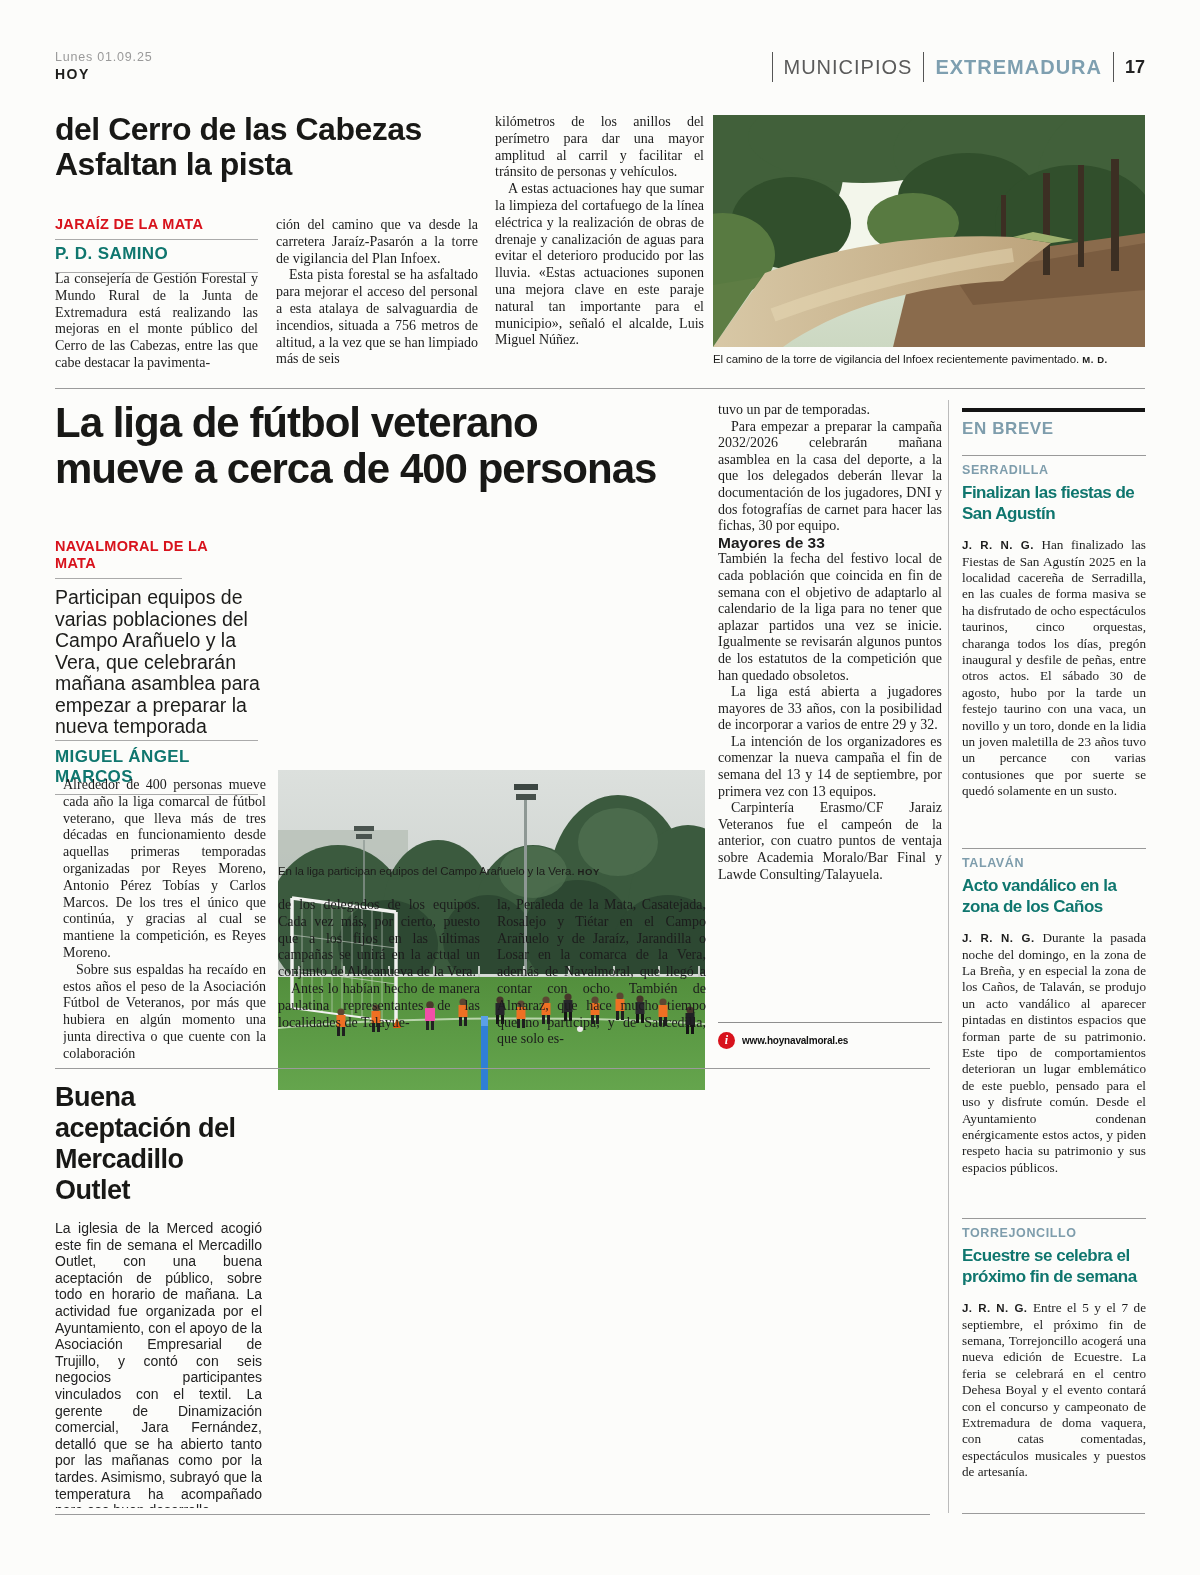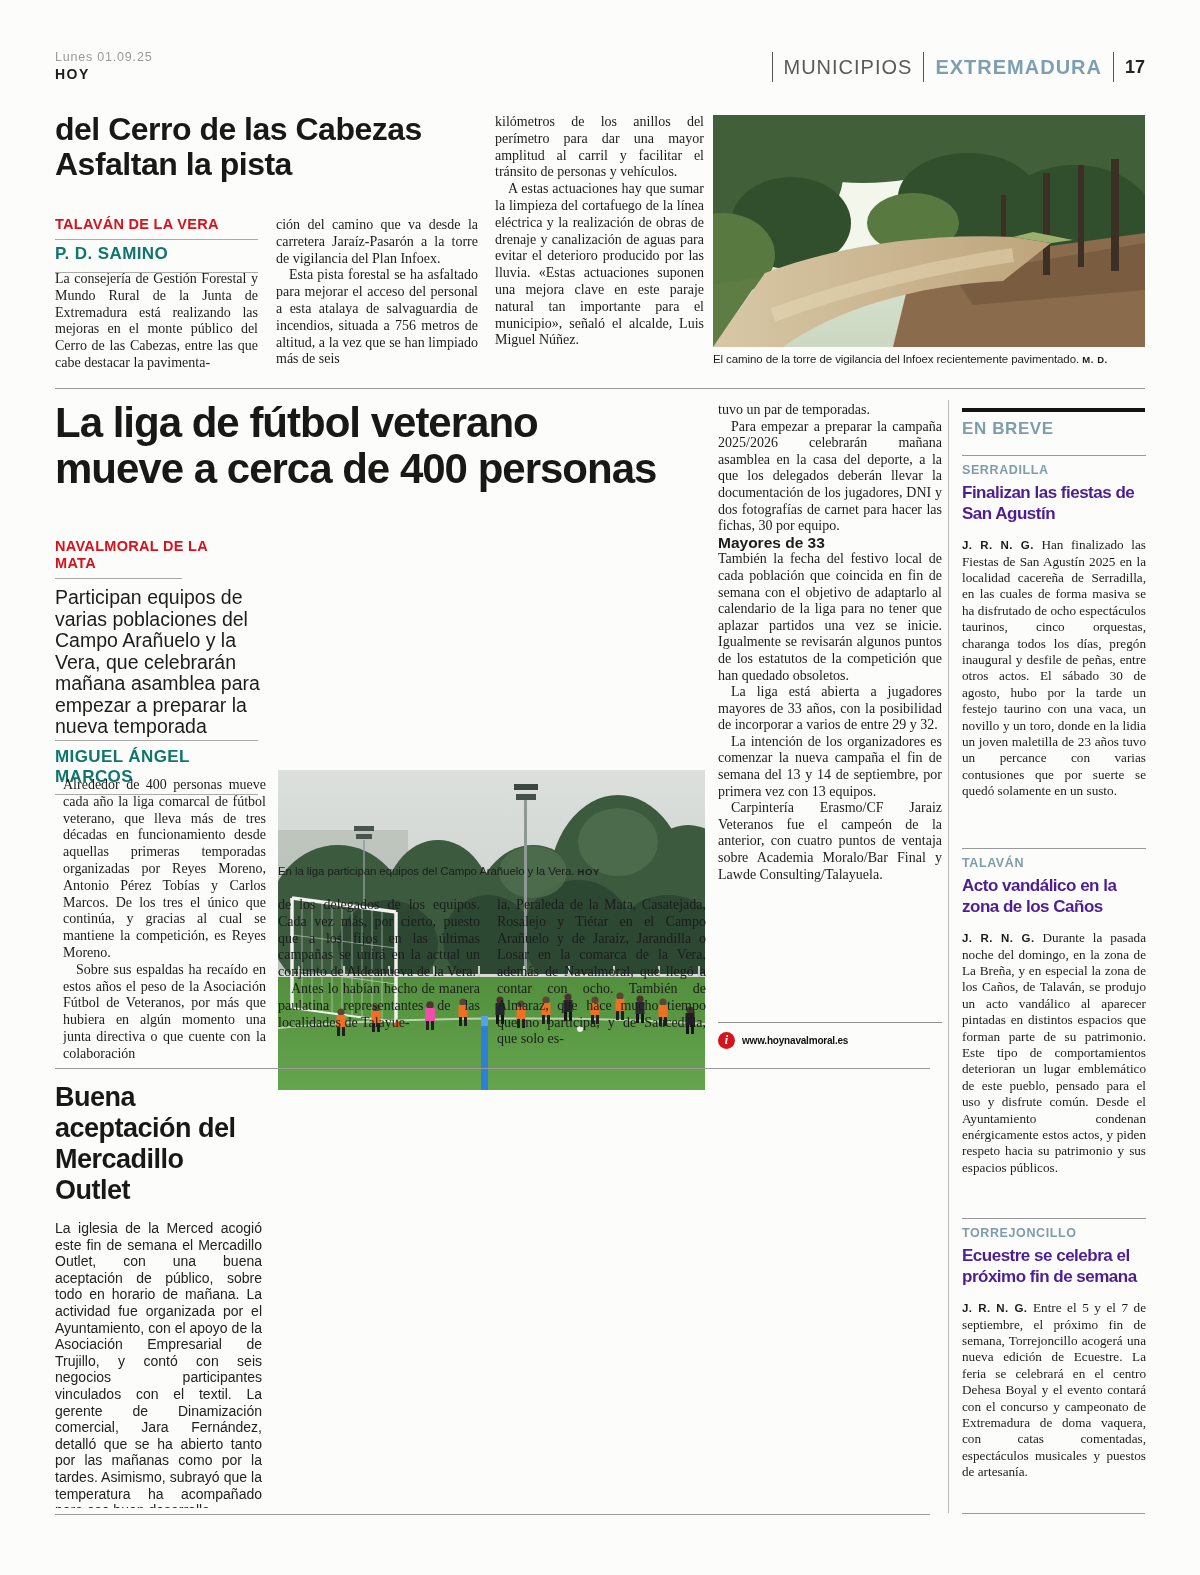--- a/index.html
+++ b/index.html
@@ -20,21 +20,21 @@
   .hdr-date{font-size:12.5px;color:#9a9a9a;letter-spacing:0.8px;}
   .hdr-brand{font-size:14px;font-weight:700;letter-spacing:1.5px;color:#1d1d1b;}
   .hdr-right{display:flex;align-items:center;gap:11px;}
   .hdr-sep{width:1px;height:30px;background:#555;}
   .hdr-municipios{font-size:20px;color:#5a5a5a;letter-spacing:1px;}
   .hdr-extremadura{font-size:20px;font-weight:700;color:#7e9fb0;letter-spacing:1px;}
   .hdr-page{font-size:18px;font-weight:700;color:#222;}
   
   .brief{border-top:1px solid #999;padding-top:7px;}
   .brief-kick{font-size:12.5px;font-weight:700;color:#7e9dac;letter-spacing:0.6px;}
-  .brief-hl{font-size:17px;line-height:21px;font-weight:700;letter-spacing:-0.5px;color:#4c1d95;margin:5px 0 13px 0;}
+  .brief-hl{font-size:17px;line-height:21px;font-weight:700;letter-spacing:-0.5px;color:#0f766e;margin:5px 0 13px 0;}
   .brief-body{font-family:"Liberation Serif",serif;font-size:13.2px;line-height:16.4px;text-align:justify;color:#1c1c1c;}
   .lead{font-family:"Liberation Sans",sans-serif;font-weight:700;font-size:11.5px;letter-spacing:0.4px;}
   .sb-bar{height:4px;background:#141414;}
   .sb-title{font-size:17px;font-weight:700;color:#7e9dac;letter-spacing:0.6px;}
   
   .standfirst{font-size:19.5px;line-height:21.5px;color:#1d1d1b;}
   .mayores{font-weight:700;font-size:15.5px;margin:6px 0 2px 0;font-family:"Liberation Sans",sans-serif;}
   .weblink{display:flex;align-items:center;gap:7px;border-top:1px solid #8e8e8e;padding-top:9px;}
   .inf{width:17px;height:17px;border-radius:50%;background:#d8121c;color:#fff;font-weight:700;font-size:12px;display:inline-flex;align-items:center;justify-content:center;font-family:"Liberation Serif",serif;font-style:italic;flex:0 0 17px;}
   .inf::before{content:"i";}
@@ -59,21 +59,21 @@
     <span class="hdr-extremadura">EXTREMADURA</span>
     <span class="hdr-sep"></span>
     <span class="hdr-page">17</span>
   </div>
 
   <div class="abs hl" style="left:55px;top:112px;width:600px;font-size:32px;line-height:35px;">
     <div>del Cerro de las Cabezas</div>
     <div>Asfaltan la pista</div>
   </div>
 
-  <div class="abs kick" style="left:55px;top:216px;width:203px;border-bottom:1px solid #aaa;padding-bottom:6px;">TALAVÁN DE LA VERA</div>
+  <div class="abs kick" style="left:55px;top:216px;width:203px;border-bottom:1px solid #aaa;padding-bottom:6px;">JARAÍZ DE LA MATA</div>
   <div class="abs byline" style="left:55px;top:244px;width:203px;border-bottom:1px solid #aaa;padding-bottom:8px;">P. D. SAMINO</div>
 
   <div class="abs serif ov" style="left:55px;top:271px;width:203px;height:112px;">
     <p>La consejería de Gestión Forestal y Mundo Rural de la Junta de Extremadura está realizando las mejoras en el monte público del Cerro de las Cabezas, entre las que cabe destacar la pavimenta-</p>
   </div>
   <div class="abs serif ov" style="left:276px;top:217px;width:202px;height:165px;">
     <p>ción del camino que va desde la carretera Jaraíz-Pasarón a la torre de vigilancia del Plan Infoex.</p>
     <p class="ind">Esta pista forestal se ha asfaltado para mejorar el acceso del personal a esta atalaya de salvaguardia de incendios, situada a 756 metros de altitud, a la vez que se han limpiado más de seis</p>
   </div>
   <div class="abs serif ov" style="left:495px;top:114px;width:209px;height:268px;">
@@ -315,21 +315,21 @@
   <div class="abs serif ov" style="left:278px;top:897px;width:202px;height:162px;">
     <p>de los delegados de los equipos. Cada vez más, por cierto, puesto que a los fijos en las últimas campañas se unirá en la actual un conjunto de Aldeanueva de la Vera.</p>
     <p class="ind">Antes lo habían hecho de manera paulatina representantes de las localidades de Talayue-</p>
   </div>
   <div class="abs serif ov" style="left:497px;top:897px;width:209px;height:162px;">
     <p>la, Peraleda de la Mata, Casatejada, Rosalejo y Tiétar en el Campo Arañuelo y de Jaraíz, Jarandilla o Losar en la comarca de la Vera, además de Navalmoral, que llegó a contar con ocho. También de Almaraz, que hace mucho tiempo que no participa, y de Saucedilla, que solo es-</p>
   </div>
 
   <div class="abs serif ov" style="left:718px;top:402px;width:224px;height:614px;line-height:16.6px;">
     <p>tuvo un par de temporadas.</p>
-    <p class="ind">Para empezar a preparar la campaña 2025/2026 celebrarán mañana asamblea en la casa del deporte, a la que los delegados deberán llevar la documentación de los jugadores, DNI y dos fotografías de carnet para hacer las fichas, 30 por equipo.</p>
+    <p class="ind">Para empezar a preparar la campaña 2032/2026 celebrarán mañana asamblea en la casa del deporte, a la que los delegados deberán llevar la documentación de los jugadores, DNI y dos fotografías de carnet para hacer las fichas, 30 por equipo.</p>
     <p class="mayores">Mayores de 33</p>
     <p>También la fecha del festivo local de cada población que coincida en fin de semana con el objetivo de adaptarlo al calendario de la liga para no tener que aplazar partidos una vez se inicie. Igualmente se revisarán algunos puntos de los estatutos de la competición que han quedado obsoletos.</p>
     <p class="ind">La liga está abierta a jugadores mayores de 33 años, con la posibilidad de incorporar a varios de entre 29 y 32.</p>
     <p class="ind">La intención de los organizadores es comenzar la nueva campaña el fin de semana del 13 y 14 de septiembre, por primera vez con 13 equipos.</p>
     <p class="ind">Carpintería Erasmo/CF Jaraiz Veteranos fue el campeón de la anterior, con cuatro puntos de ventaja sobre Academia Moralo/Bar Final y Lawde Consulting/Talayuela.</p>
   </div>
 
   <div class="abs weblink" style="left:718px;top:1022px;width:224px;">
     <span class="inf"></span>
     <span class="weblink-text">www.hoynavalmoral.es</span>

